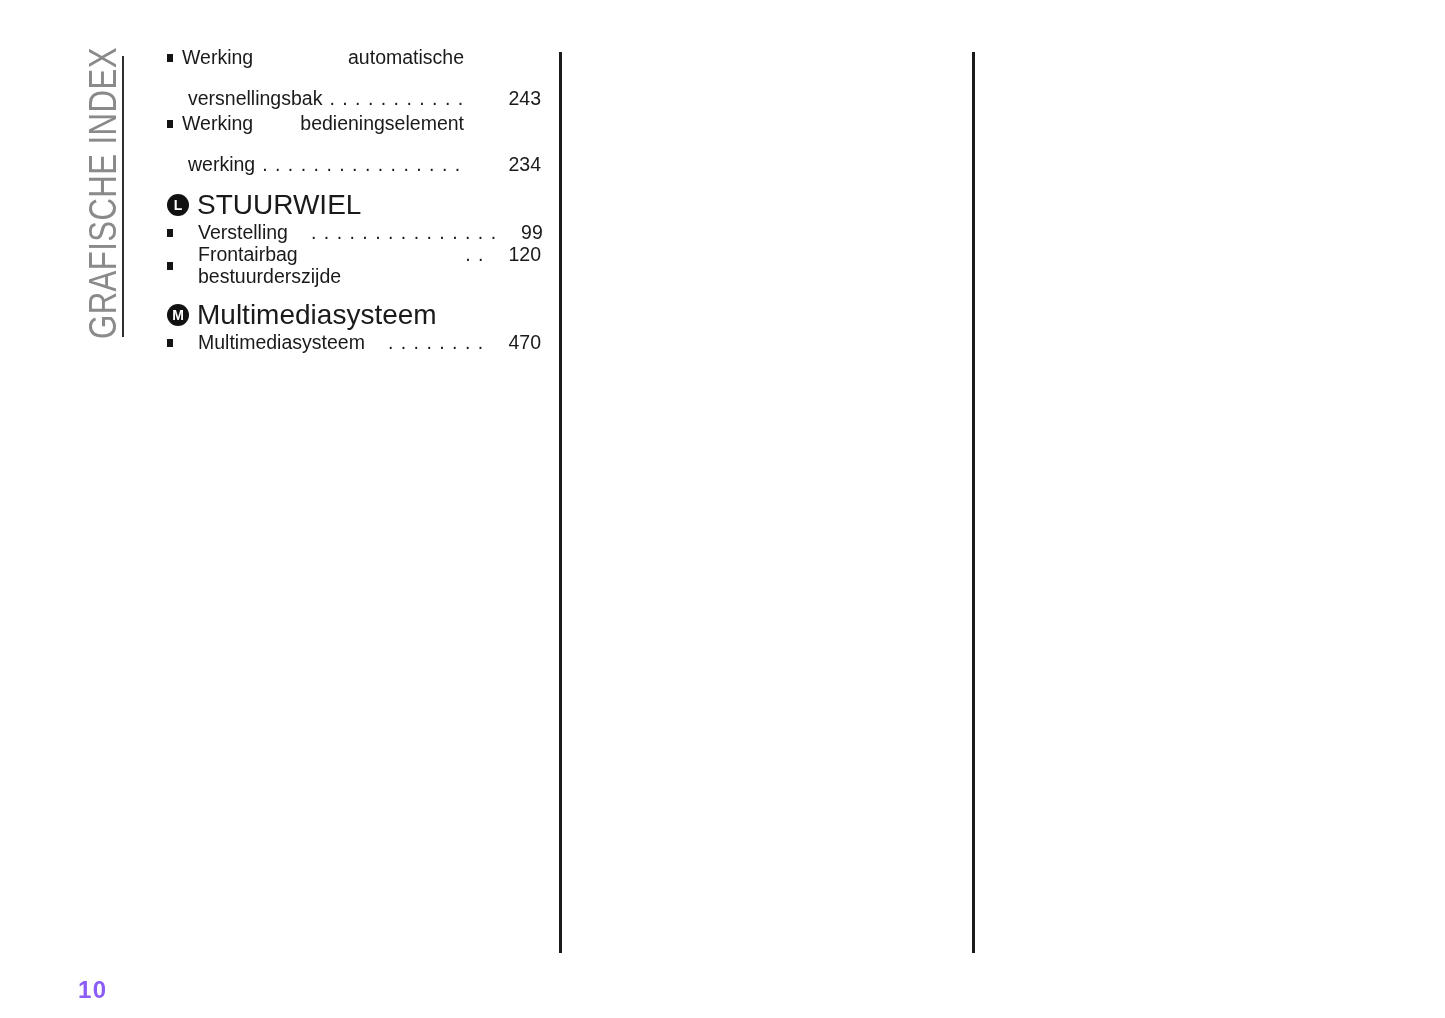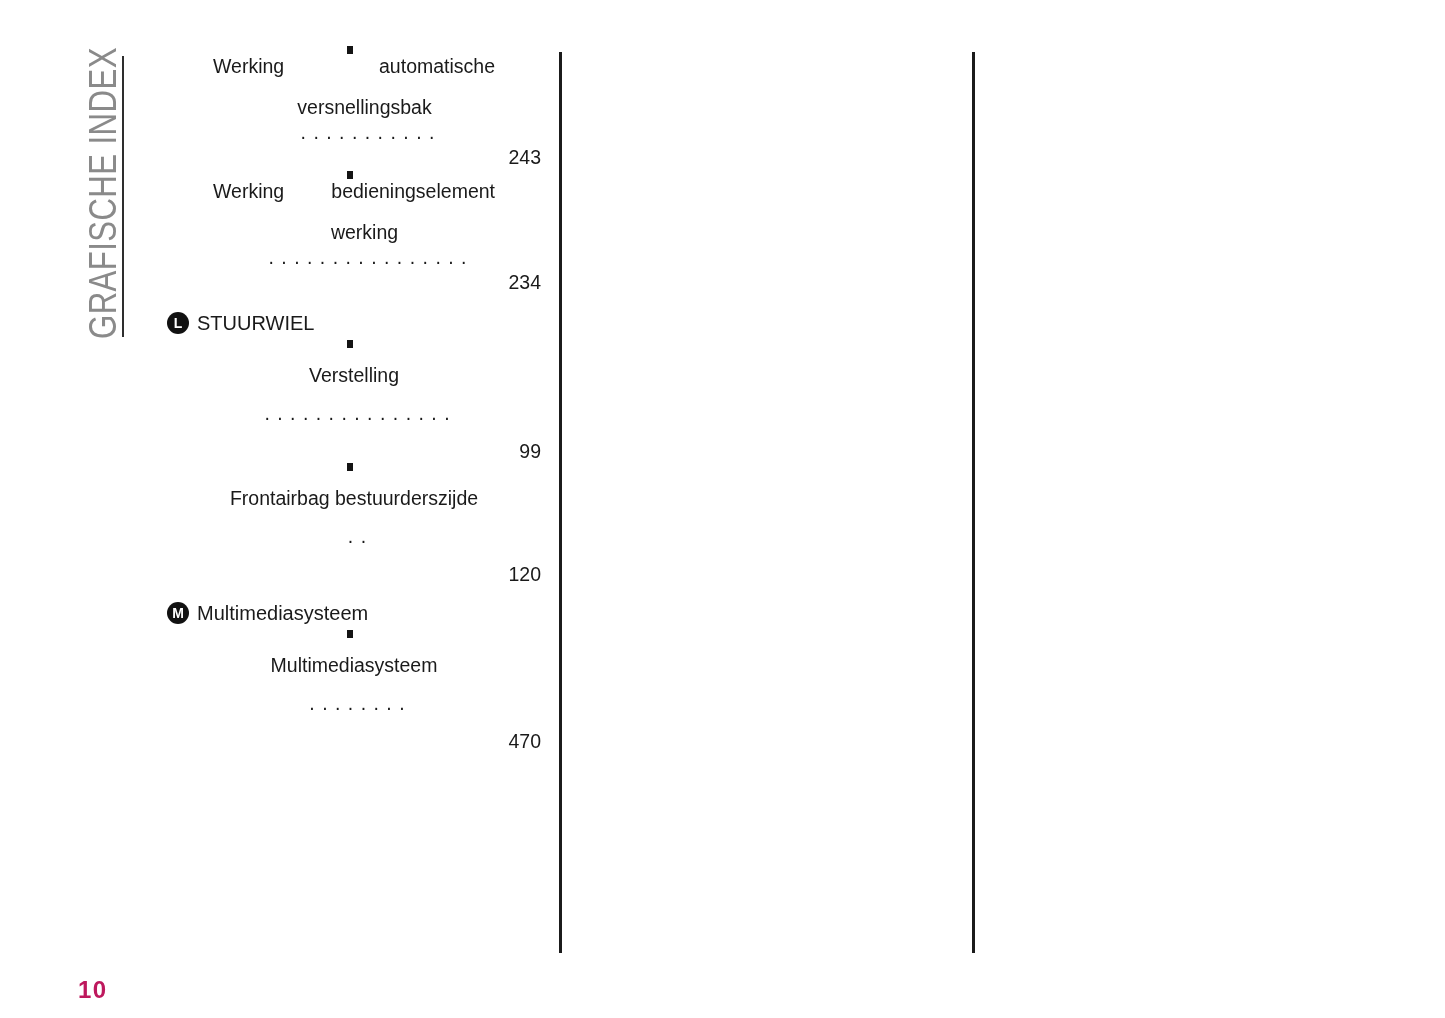--- a/index.html
+++ b/index.html
@@ -39,23 +39,22 @@
   
   .content {
     position: absolute;
     left: 167px;
     top: 45px;
     width: 374px;
     font-size: 19.5px;
   }
   .line {
     display: flex;
-    align-items: center;
+    align-items: flex-start;
     line-height: 25px;
-    flex-direction: column;
   }
   .item { line-height: 22px; gap: 16px; }
   .bullet {
     display: inline-block;
     flex: none;
     width: 6px;
     height: 8px;
     border: 2px solid #141414;
     border-right: 4px solid #141414;
     margin-right: 9px;
@@ -93,42 +92,42 @@
     justify-content: center;
     width: 22px;
     height: 22px;
     border-radius: 50%;
     background: #111111;
     color: #ffffff;
     font-size: 14px;
     font-weight: bold;
     margin-right: 8px;
   }
-  .section-title { font-size: 20px; }
+  .section-title { font-size: 28px; }
 
   
   .col-rule {
     position: absolute;
     top: 52px;
     width: 2.5px;
     height: 901px;
     background: #1b1b1b;
   }
   .col-rule-1 { left: 559px; }
   .col-rule-2 { left: 972px; }
 
   
   .page-number {
     position: absolute;
     left: 78px;
     top: 976px;
     font-size: 24px;
     font-weight: bold;
     letter-spacing: 1.5px;
-    color: #be185d;
+    color: #8b5cf6;
   }
 </style>
 </head>
 <body>
 
 <div class="page">
 
   <div class="sidebar-label">GRAFISCHE INDEX</div>
   <div class="sidebar-rule"></div>
 

